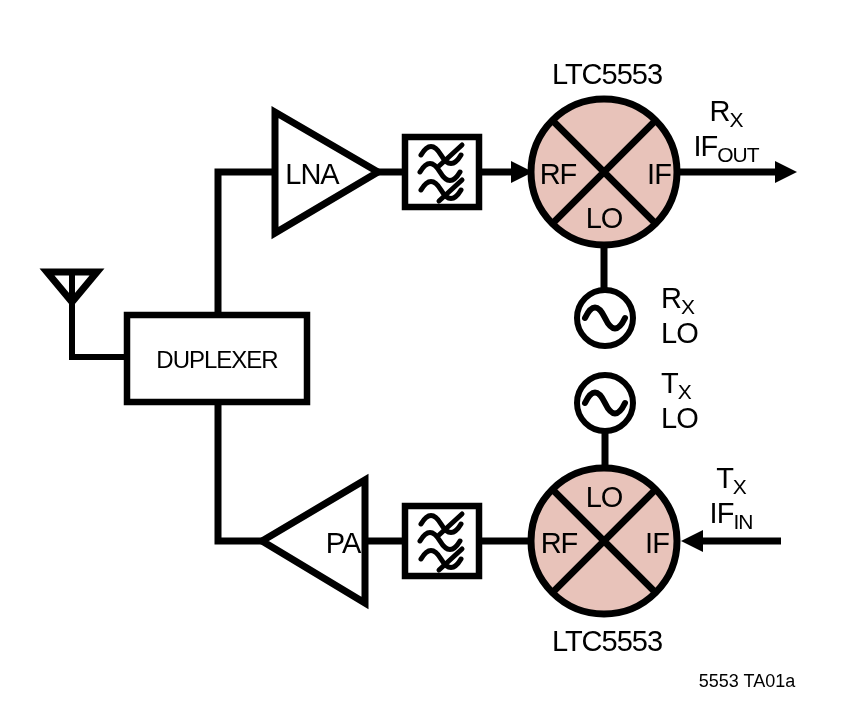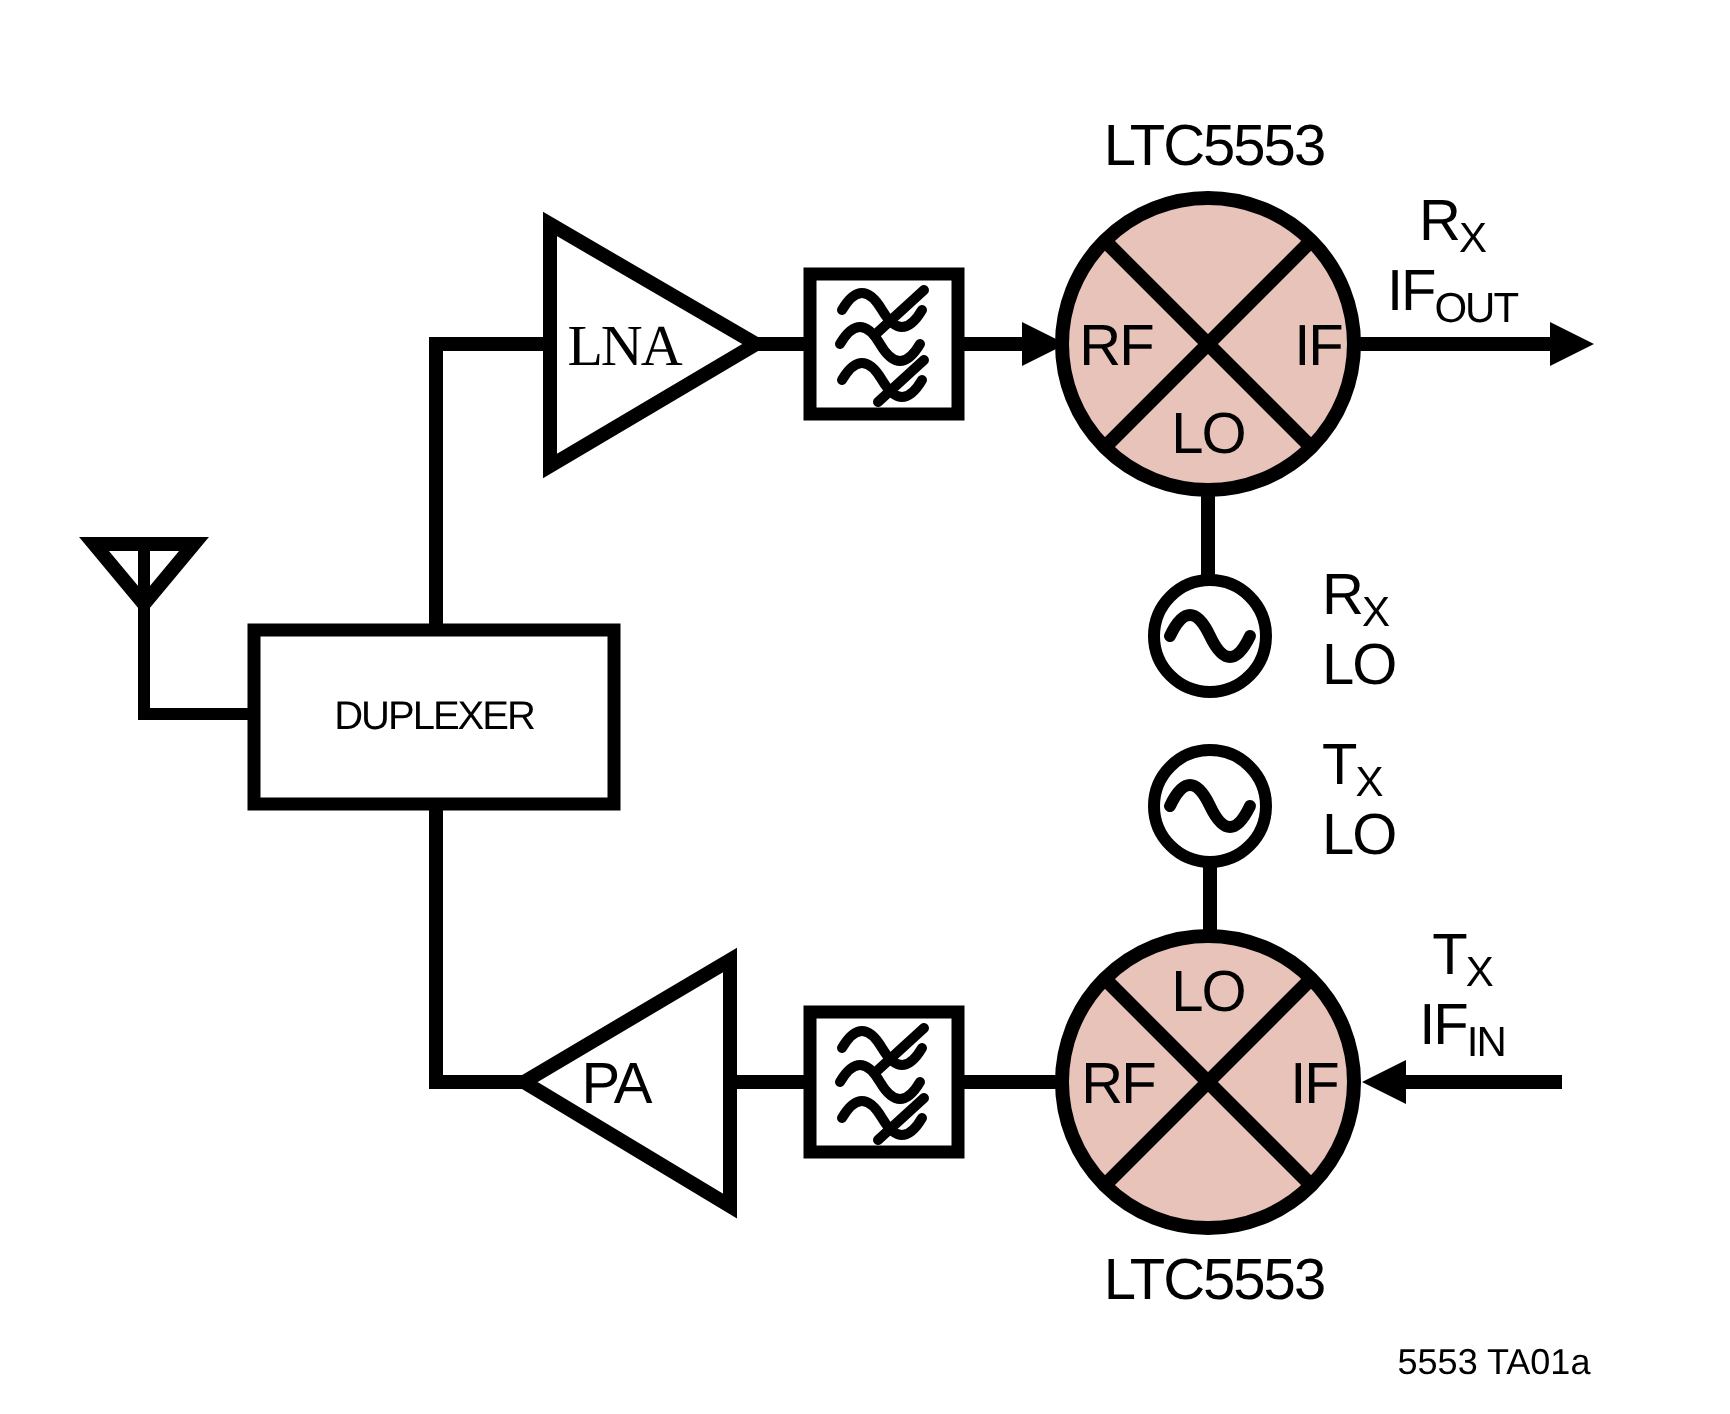--- a/index.html
+++ b/index.html
@@ -36,21 +36,21 @@
     position: absolute;
     font-size: 29px;
     line-height: 33px;
     letter-spacing: -1px;
     white-space: nowrap;
     color: var(--color-line);
   }
   .center  { transform: translate(-50%, -50%); text-align: center; }
   .vcenter { transform: translateY(-50%); text-align: left; }
   .sub { font-size: 21px; position: relative; top: 6px; letter-spacing: -1px; }
-  .duplexer-lbl { font-size: 20px; }
+  .duplexer-lbl { font-size: 24px; }
   .caption { font-size: 18px; line-height: 20px; letter-spacing: 0; }
 </style>
 </head>
 <body>
 
 <div class="canvas">
 
   <svg width="865" height="707" viewBox="0 0 865 707">
 
     <path class="wire thin" d="M72,274 L72,357 L130,357"></path>
@@ -123,23 +123,23 @@
     </g>
 
     <g>
       <circle class="osc" cx="605" cy="403" r="28"></circle>
       <path class="sine" d="M585,403 q10,-21 20,0 q10,21 20,0"></path>
     </g>
   </svg>
 
   <div class="lbl center duplexer-lbl" style="left:217px; top:359px;">DUPLEXER</div>
 
-  <div class="lbl center" style="left:312px; top:174px;font-family:Liberation Serif, serif;">LNA</div>
+  <div class="lbl center" style="left:312px; top:174px;">LNA</div>
 
-  <div class="lbl center" style="left:308px; top:543px;">PA</div>
+  <div class="lbl center" style="left:343px; top:543px;">PA</div>
 
   <div class="lbl center" style="left:607px; top:74px;">LTC5553</div>
   <div class="lbl center" style="left:558px; top:174px;">RF</div>
   <div class="lbl center" style="left:659px; top:174px;">IF</div>
   <div class="lbl center" style="left:604px; top:218px;">LO</div>
 
   <div class="lbl center" style="left:607px; top:641px;">LTC5553</div>
   <div class="lbl center" style="left:559px; top:543px;">RF</div>
   <div class="lbl center" style="left:657px; top:543px;">IF</div>
   <div class="lbl center" style="left:604px; top:497px;">LO</div>

